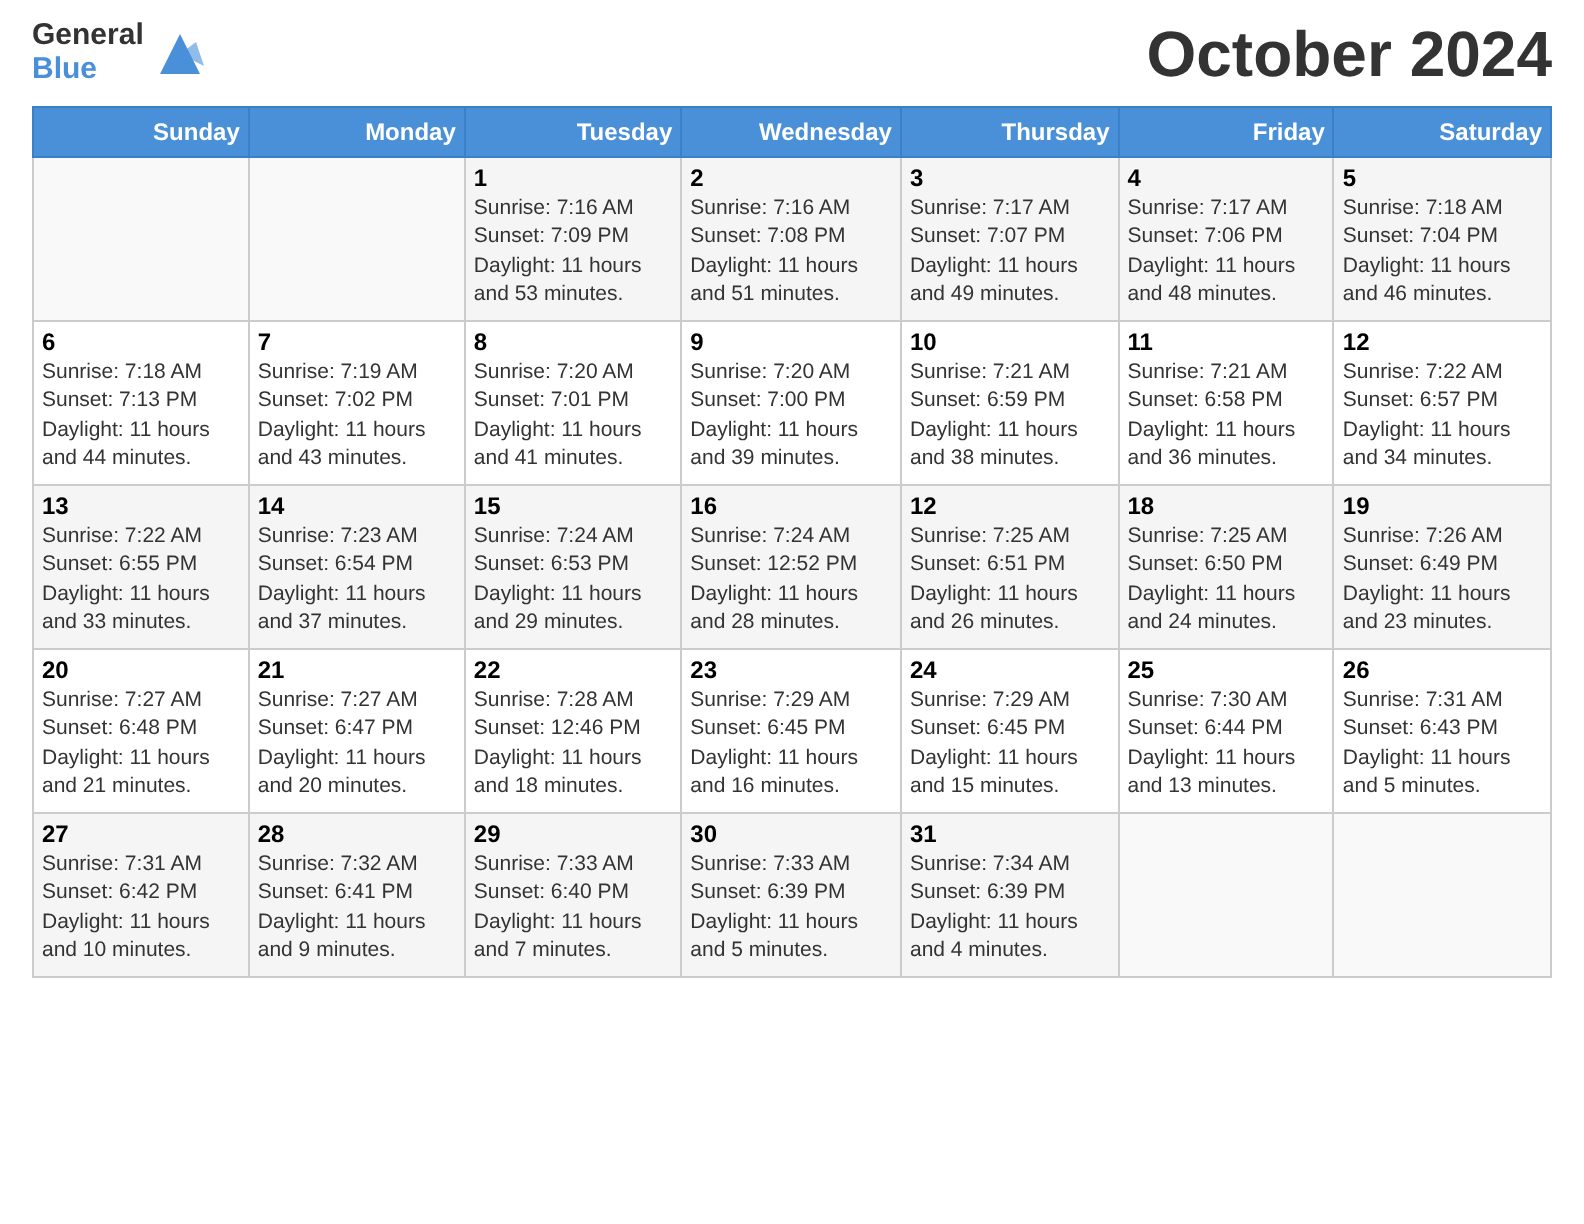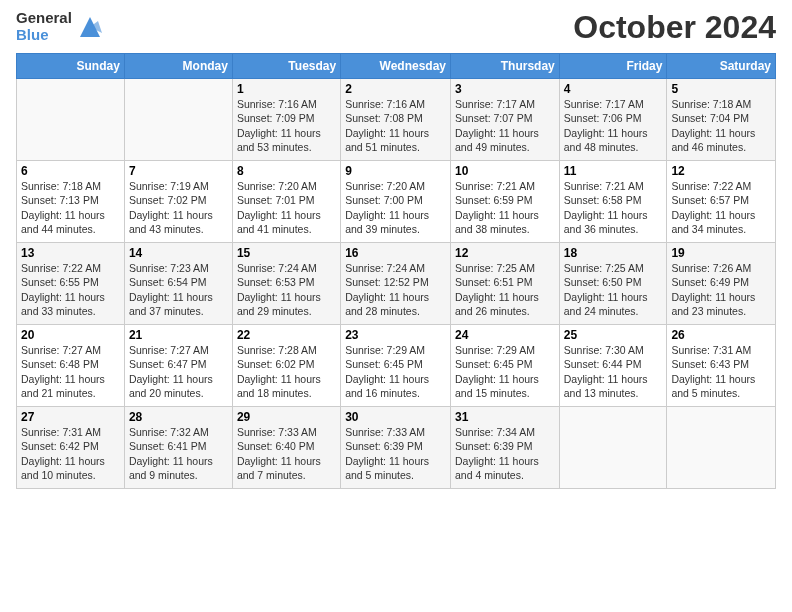--- a/index.html
+++ b/index.html
@@ -226,21 +226,21 @@
           <td>
             <span class="day-num">20</span>
             <div class="day-info"><span>Sunrise: 7:27 AM</span><br><span>Sunset: 6:48 PM</span><br><span>Daylight: 11 hours and 21 minutes.</span></div>
           </td>
           <td>
             <span class="day-num">21</span>
             <div class="day-info"><span>Sunrise: 7:27 AM</span><br><span>Sunset: 6:47 PM</span><br><span>Daylight: 11 hours and 20 minutes.</span></div>
           </td>
           <td>
             <span class="day-num">22</span>
-            <div class="day-info"><span>Sunrise: 7:28 AM</span><br><span>Sunset: 6:02 PM</span><br><span>Daylight: 11 hours and 18 minutes.</span></div>
+            <div class="day-info"><span>Sunrise: 7:28 AM</span><br><span>Sunset: 12:46 PM</span><br><span>Daylight: 11 hours and 18 minutes.</span></div>
           </td>
           <td>
             <span class="day-num">23</span>
             <div class="day-info"><span>Sunrise: 7:29 AM</span><br><span>Sunset: 6:45 PM</span><br><span>Daylight: 11 hours and 16 minutes.</span></div>
           </td>
           <td>
             <span class="day-num">24</span>
             <div class="day-info"><span>Sunrise: 7:29 AM</span><br><span>Sunset: 6:45 PM</span><br><span>Daylight: 11 hours and 15 minutes.</span></div>
           </td>
           <td>

